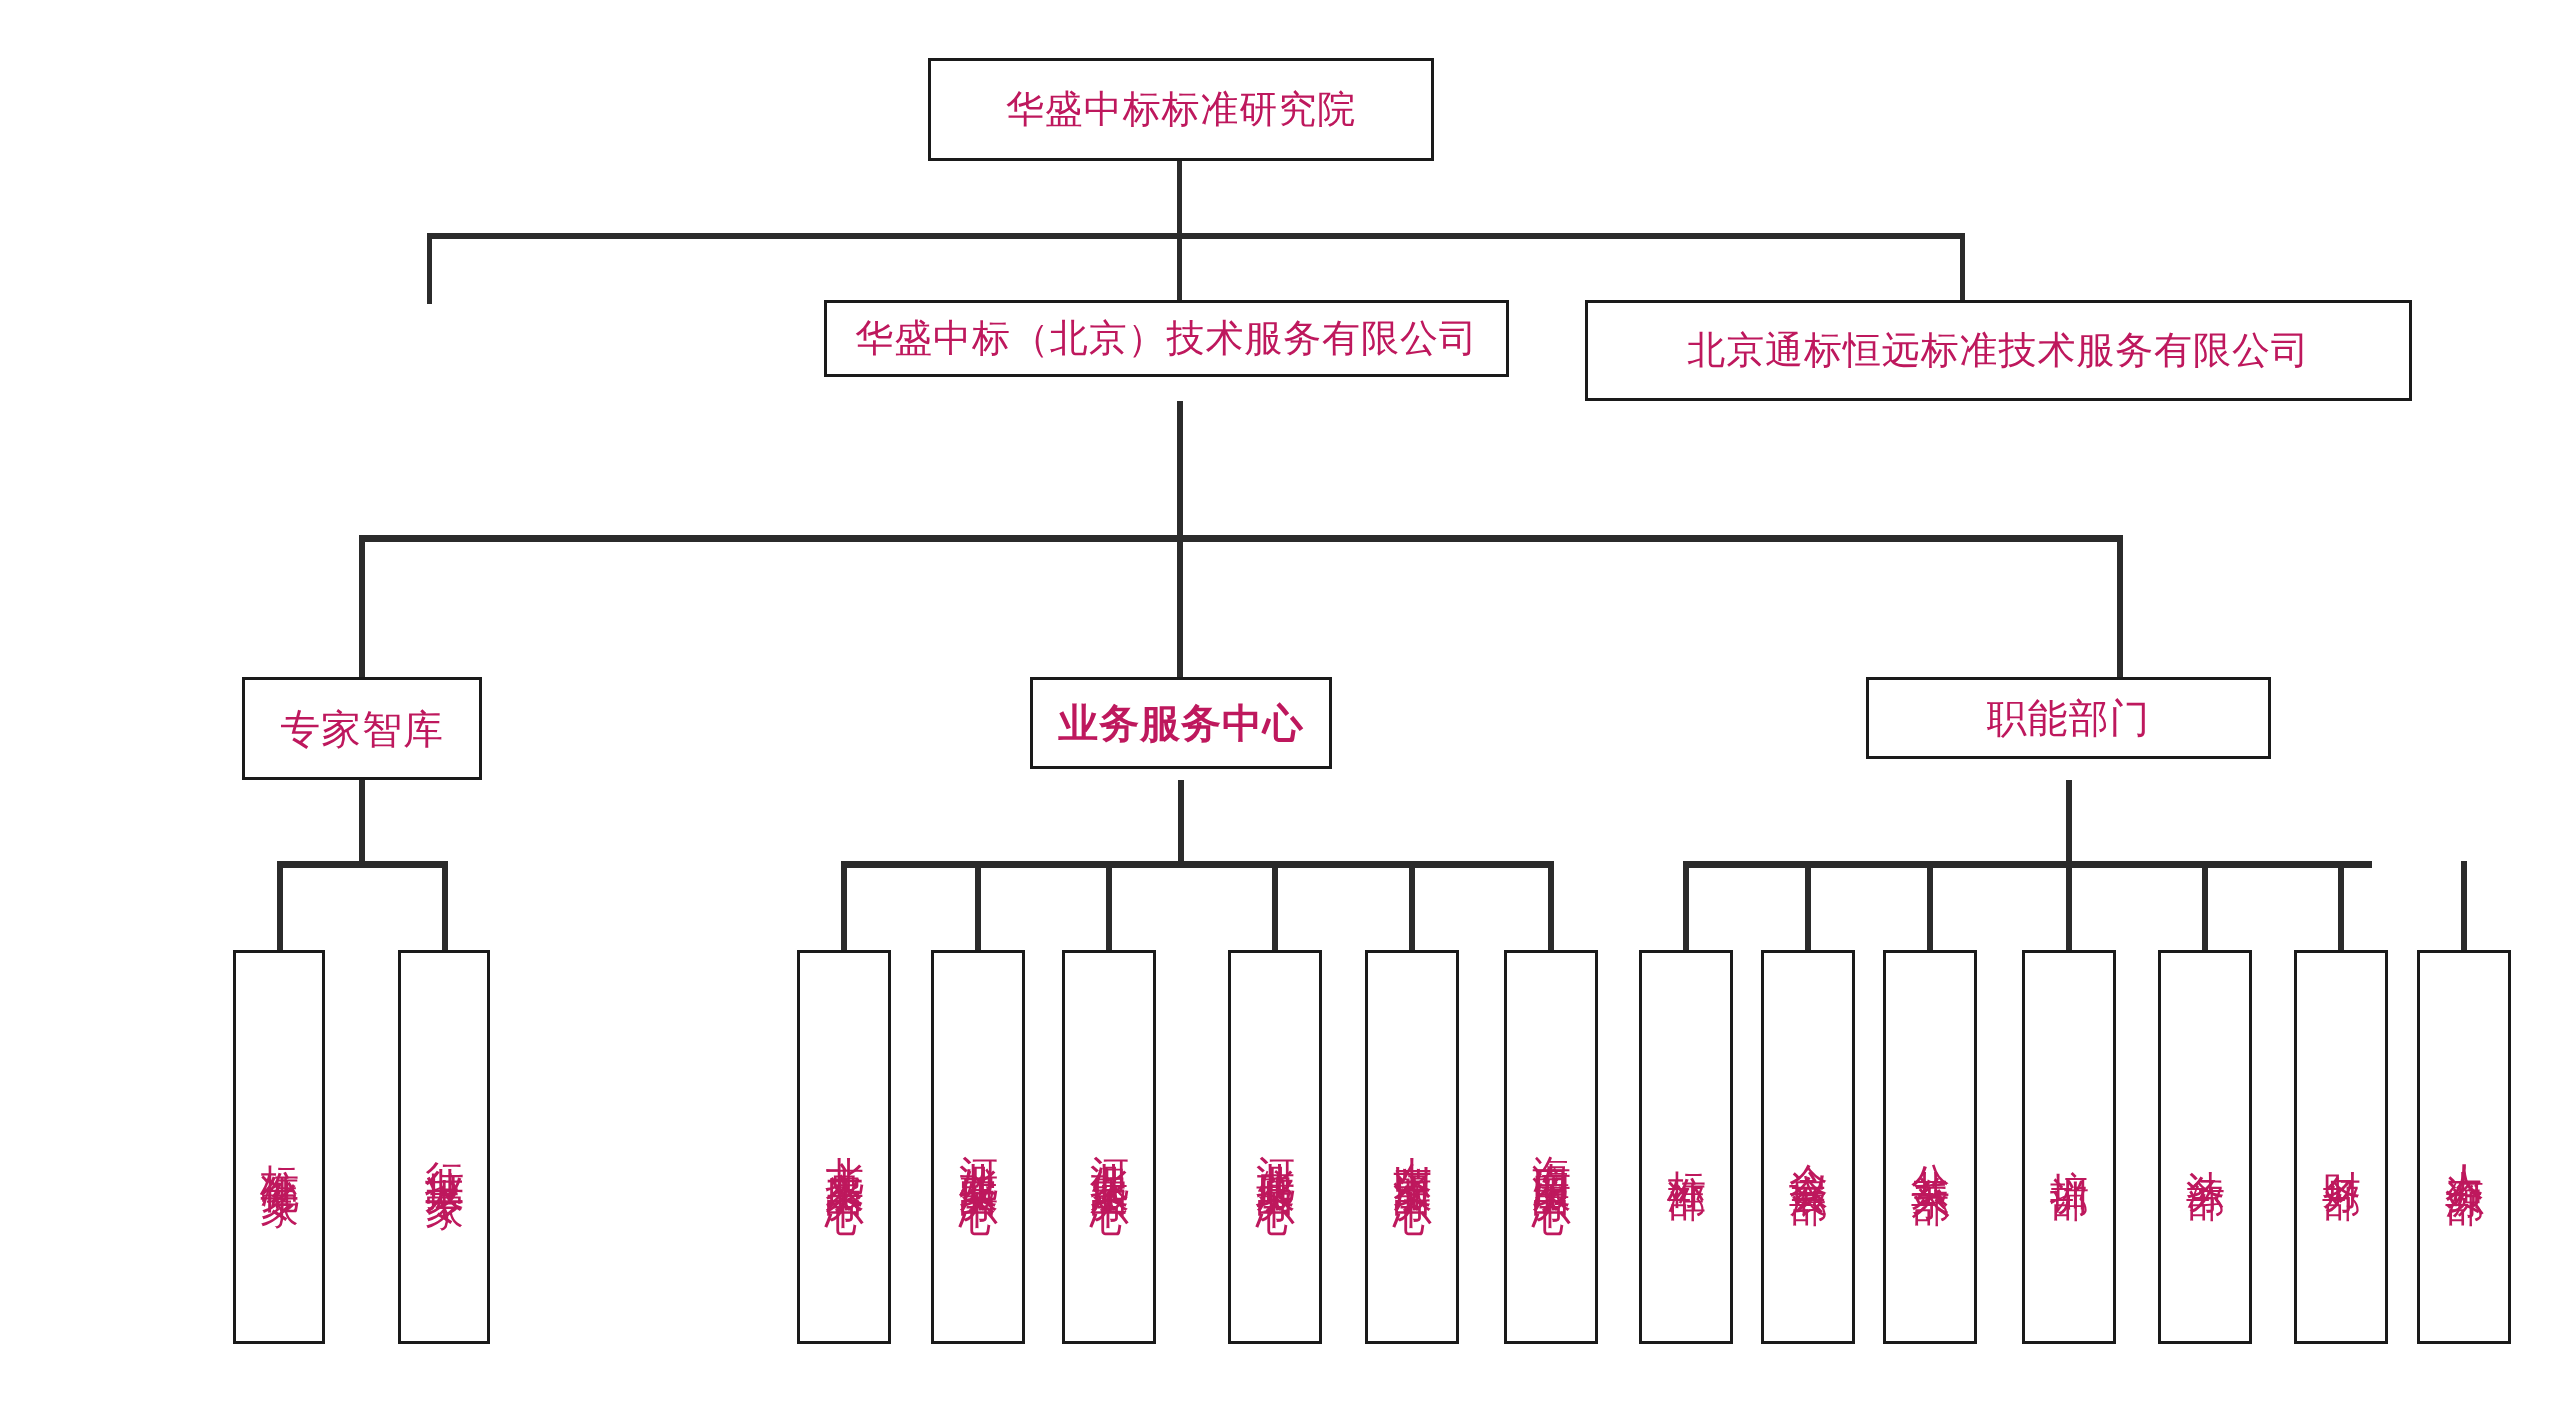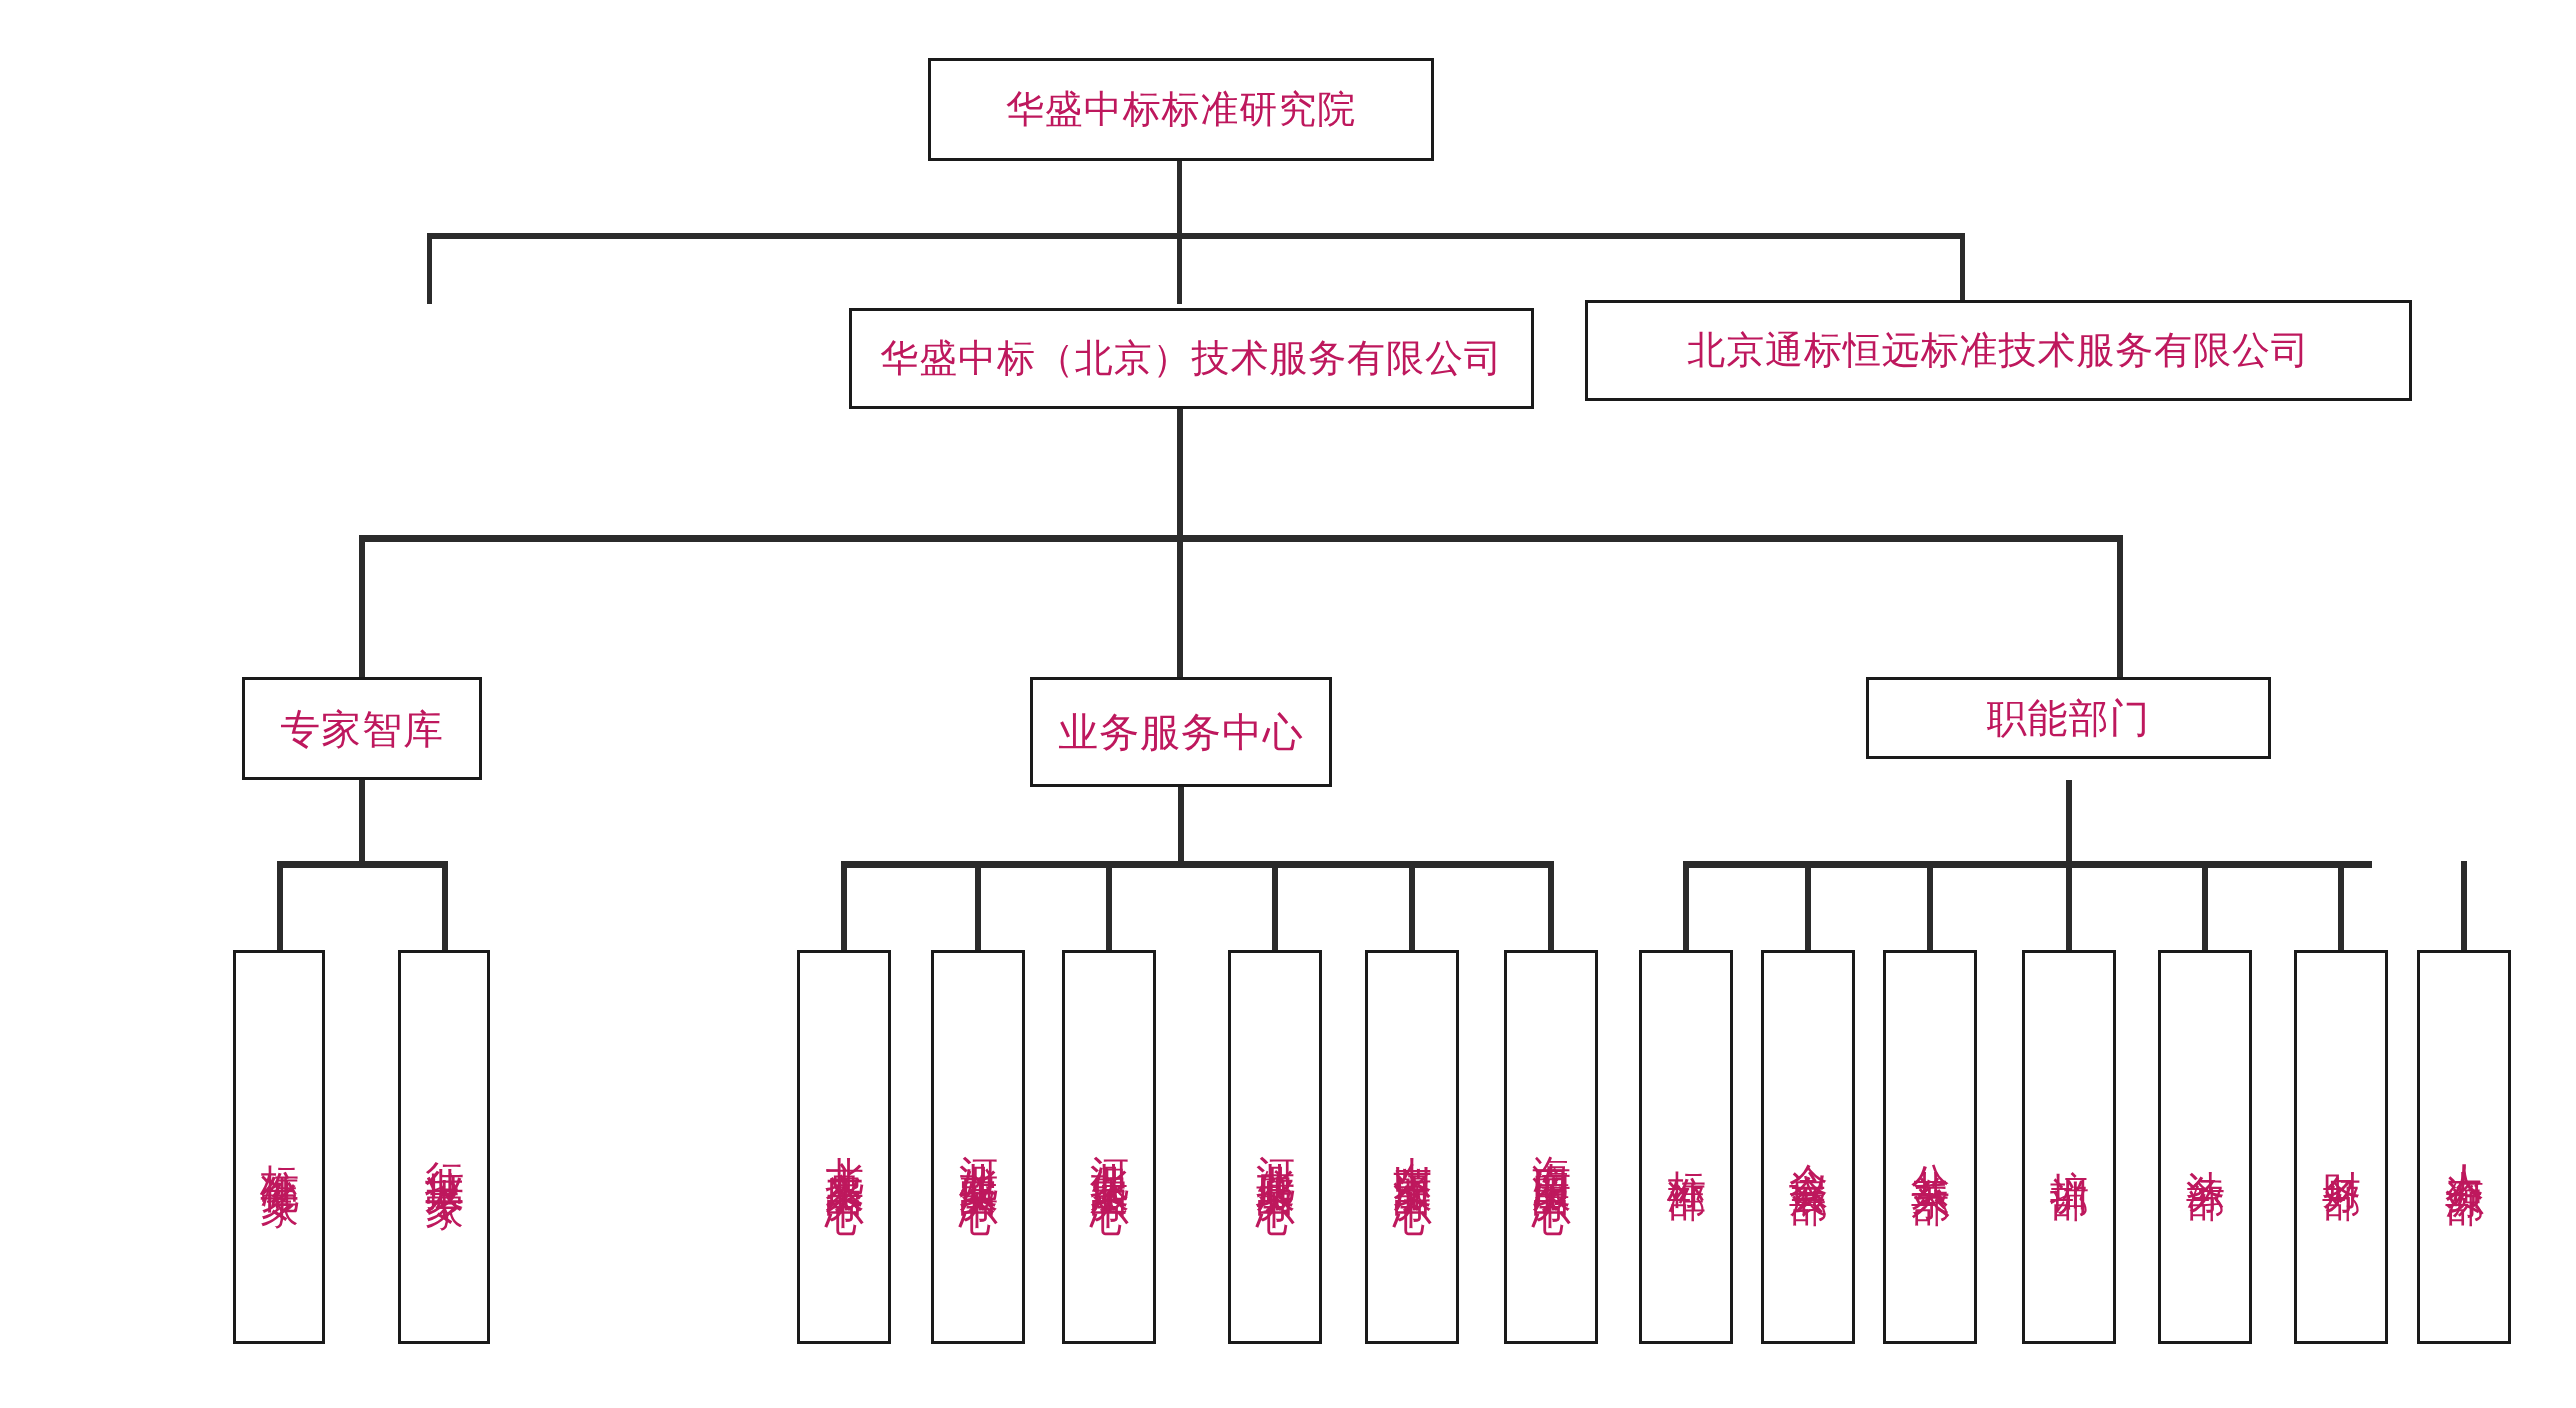--- a/index.html
+++ b/index.html
@@ -72,39 +72,39 @@
 
   <div class="connector v" style="left:1177px; top:161px; width:4.7px; height:73px;"></div>
 
   <div class="connector h" style="left:427px; top:233px; width:1538px; height:5.6px;"></div>
 
   <div class="connector v" style="left:427px; top:233px; width:4.7px; height:71px;"></div>
   <div class="connector v" style="left:1177px; top:233px; width:4.7px; height:71px;"></div>
   <div class="connector v" style="left:1960px; top:233px; width:4.7px; height:71px;"></div>
 
 
-  <div class="node level2 horizontal" style="left:849px; top:300px; width:685px; height:101px;margin-top:8px;">
+  <div class="node level2 horizontal" style="left:824px; top:300px; width:685px; height:77px;">
     <span class="label">华盛中标（北京）技术服务有限公司</span>
   </div>
 
   <div class="node level2 horizontal" style="left:1585px; top:300px; width:827px; height:101px;">
     <span class="label">北京通标恒远标准技术服务有限公司</span>
   </div>
 
   <div class="connector v" style="left:1177px; top:401px; width:5.6px; height:137px;"></div>
   <div class="connector h" style="left:359px; top:535px; width:1763px; height:6.6px;"></div>
   <div class="connector v" style="left:359px; top:535px; width:5.6px; height:143px;"></div>
   <div class="connector v" style="left:1177px; top:535px; width:5.6px; height:143px;"></div>
   <div class="connector v" style="left:2117px; top:535px; width:5.6px; height:143px;"></div>
 
   <div class="node level3 horizontal" style="left:242px; top:677px; width:240px; height:103px;">
     <span class="label">专家智库</span>
   </div>
 
-  <div class="node level3 horizontal" style="left:1030px; top:677px; width:302px; height:110px;">
+  <div class="node level3 horizontal" style="left:1030px; top:677px; width:302px; height:92px;font-weight:bold;">
     <span class="label">业务服务中心</span>
   </div>
 
   <div class="node level3 horizontal" style="left:1866px; top:677px; width:405px; height:82px;">
     <span class="label">职能部门</span>
   </div>
 
   <div class="connector v" style="left:359px; top:780px; width:5.6px; height:84px;"></div>
   <div class="connector h" style="left:277px; top:861px; width:171px; height:6.6px;"></div>
   <div class="connector v" style="left:277px; top:861px; width:5.6px; height:92px;"></div>

